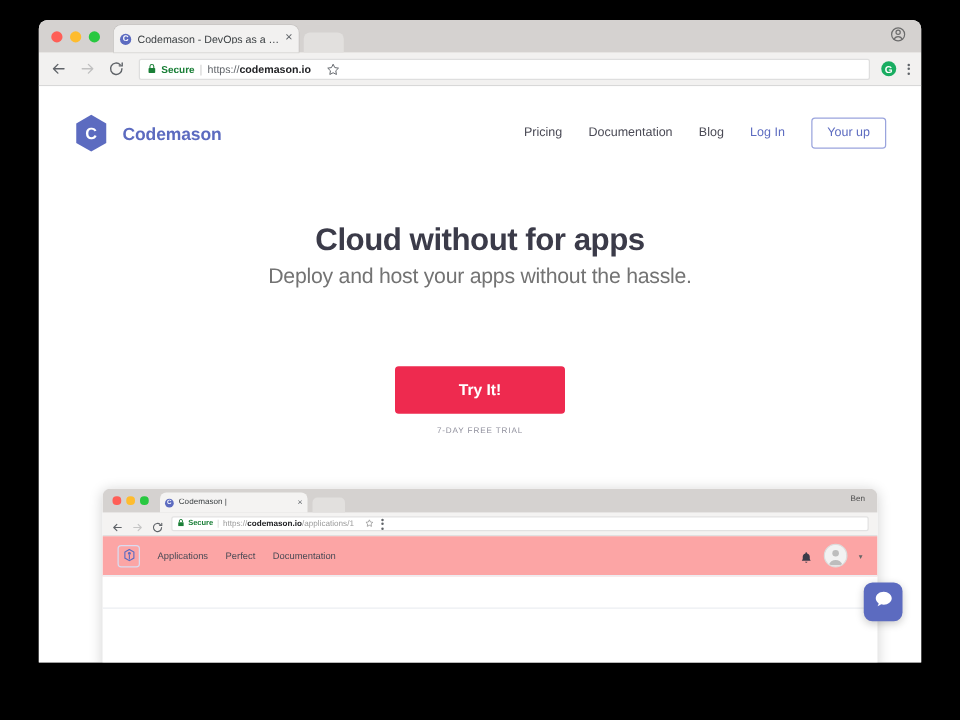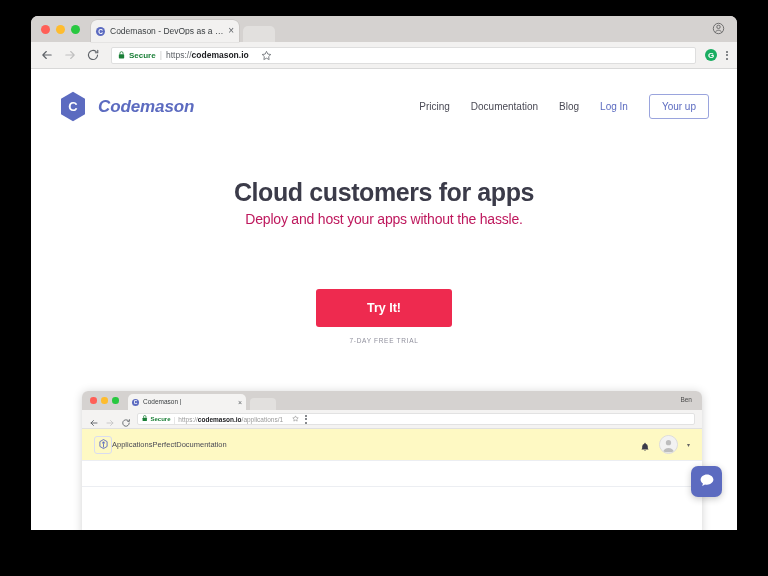--- a/index.html
+++ b/index.html
@@ -109,39 +109,39 @@
 
   
   .page { background: #fff; height: 461px; position: relative; overflow: hidden; }
 
   .site-header {
     display: flex; align-items: center; justify-content: space-between;
     padding: 22px 28px 0 28px;
   }
   .brand { display: flex; align-items: center; gap: 11px; }
   .hexlogo { width: 28px; height: 31px; }
-  .brand-name { font-size: 17px; font-weight: bold; color: #5c6bc0; letter-spacing: -0.1px; font-style: italic; }
+  .brand-name { font-size: 14px; font-weight: bold; color: #5c6bc0; letter-spacing: -0.1px; }
 
   .site-nav { display: flex; align-items: center; gap: 21px; justify-content: center; }
   .nav-link { font-size: 10px; color: #4a4a55; white-space: nowrap; }
   .nav-link.accent { color: #5c6bc0; }
   .signup-btn {
     font-size: 10px; color: #5c6bc0;
     border: 1px solid #9aa4dd; border-radius: 3px;
     padding: 6px 12px; white-space: nowrap; background: #fff;
   }
 
   
   .hero { text-align: center; margin-top: 56px; }
   .hero h1 {
     font-size: 25px; font-weight: bold; color: #3b3b49;
     letter-spacing: -0.4px; line-height: 1.15;
   }
   .hero h2 {
-    font-size: 14px; font-weight: normal; color: #be185d;
+    font-size: 17px; font-weight: normal; color: #737373;
     letter-spacing: -0.2px; margin-top: 4px;
   }
   .hero p {
     font-size: 9.5px; color: #9e9eaa; line-height: 1.62;
     margin-top: 25px;
   }
   .cta-wrap { margin-top: 22px; }
   .cta-btn {
     display: inline-block;
     background: #ee2a4f; color: #fff;
@@ -209,24 +209,24 @@
     display: flex; align-items: center; padding: 0 4px; gap: 3px;
     font-size: 6.5px;
   }
   .in-secure { color: #1a7f37; font-weight: bold; font-size: 6px; }
   .in-url { color: #9a9a9a; }
   .in-url b { color: #202124; font-weight: bold; }
   .in-omni-right { display: flex; align-items: center; gap: 6px; margin-left: 6px; }
 
   
   .app-nav {
-    height: 32px; background: #fef9c3;
+    height: 32px; background: #fca5a5;
     border-bottom: 1px solid #eceef2;
     display: flex; align-items: center;
-    padding: 0 12px; gap: 0;
+    padding: 0 12px; gap: 14px;
   }
   .app-logo-box {
     width: 18px; height: 18px;
     border: 1px solid #d9dcf0; border-radius: 3px;
     display: flex; align-items: center; justify-content: center;
     flex-shrink: 0;
   }
   .app-nav-link { font-size: 7.5px; color: #4a4a55; white-space: nowrap; }
   .app-nav-right { margin-left: auto; display: flex; align-items: center; gap: 9px; }
   .bell { width: 10px; height: 11px; }
@@ -357,21 +357,21 @@
       <div class="site-nav">
         <a class="nav-link">Pricing</a>
         <a class="nav-link">Documentation</a>
         <a class="nav-link">Blog</a>
         <a class="nav-link accent">Log In</a>
         <button class="signup-btn">Your up</button>
       </div>
     </div>
 
     <div class="hero">
-      <h1>Cloud customers for apps</h1>
+      <h1>Cloud without for apps</h1>
       <h2>Deploy and host your apps without the hassle.</h2>
       <p>
         <br>
       </p>
       <div class="cta-wrap">
         <button class="cta-btn">Try It!</button>
         <div class="trial">7-DAY FREE TRIAL</div>
       </div>
     </div>
 

